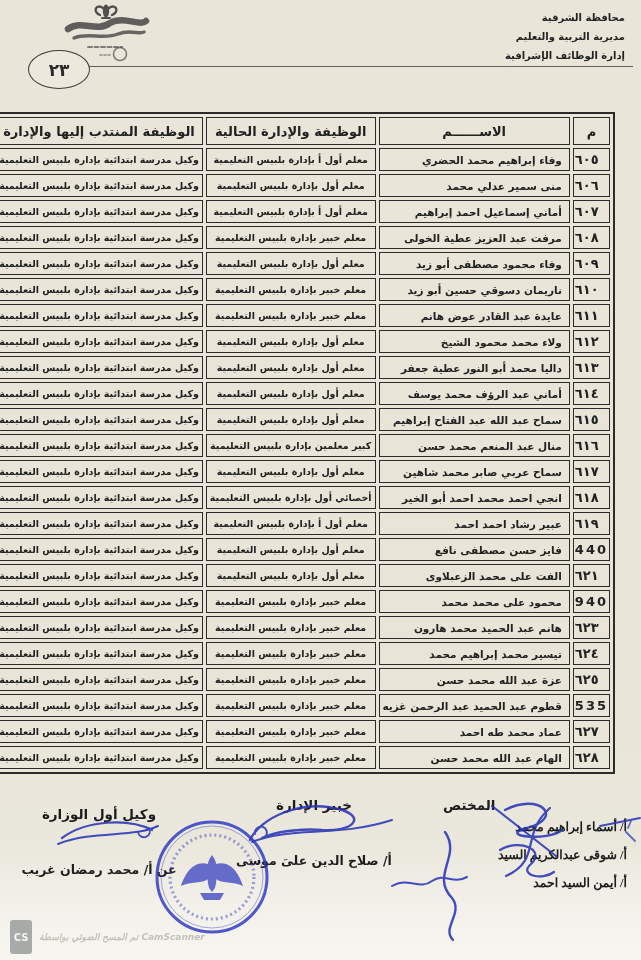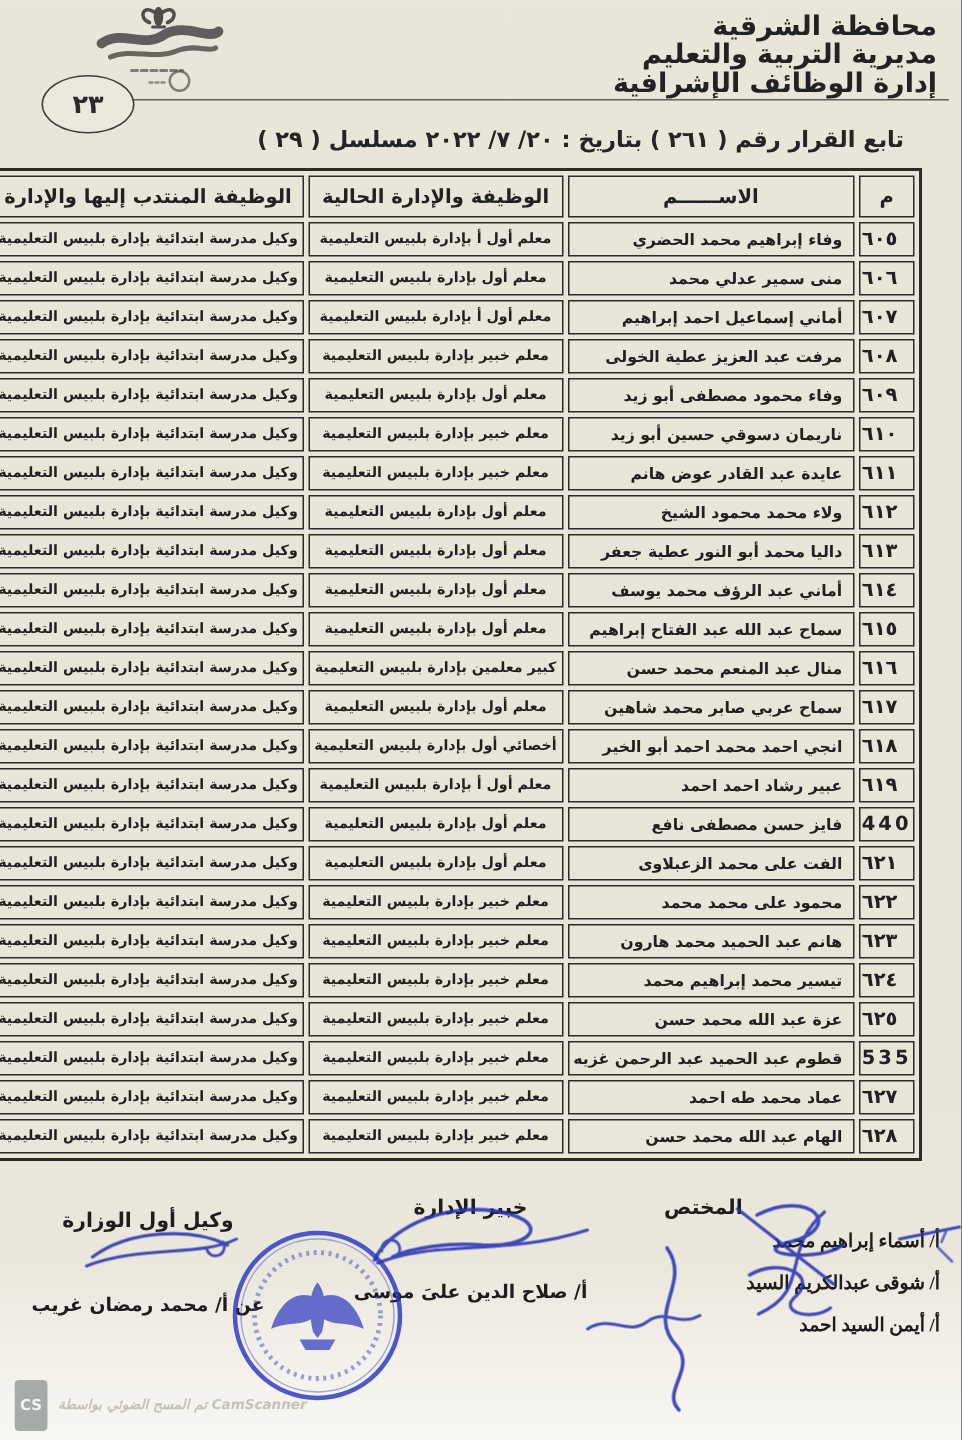--- a/index.html
+++ b/index.html
@@ -4,21 +4,21 @@
 <style>
   html,body{margin:0;padding:0;}
   body{background:#555;font-family:"DejaVu Sans",sans-serif;}
   .paper{
     position:relative;width:641px;height:960px;margin:0 auto;overflow:hidden;
     direction:rtl;color:#1c1c1c;
     background:linear-gradient(180deg,#e9e5d9 0%,#e8e4d7 70%,#eae7dc 88%,#f2f0e9 94%,#f7f6f1 100%);
   }
   
   .gov-header{position:absolute;top:8px;right:16px;text-align:right;font-weight:bold;
-    font-size:18px;line-height:19px;letter-spacing:.2px;color:#222;}
+    font-size:10px;line-height:19px;letter-spacing:.2px;color:#222;}
   .header-rule{position:absolute;top:66px;left:88px;right:8px;height:0;
     border-bottom:1.6px solid #4a4a4a;opacity:.85;}
   .logo{position:absolute;top:2px;left:58px;width:96px;height:64px;opacity:.88;}
   .page-oval{position:absolute;top:50px;left:28px;width:60px;height:37px;
     border:1.7px solid #3d3d3d;border-radius:50%;display:flex;align-items:center;
     justify-content:center;font-size:17px;font-weight:bold;color:#2a2a2a;background:rgba(238,234,224,.6);}
   .decision-title{position:absolute;top:84px;right:38px;font-size:15px;font-weight:bold;
     color:#242424;letter-spacing:.3px;white-space:nowrap;}
   
   .roster-wrap{position:absolute;top:112px;right:26px;left:25px;}
@@ -77,21 +77,20 @@
     <div>محافظة الشرقية</div>
     <div>مديرية التربية والتعليم</div>
     <div>إدارة الوظائف الإشرافية</div>
   </div>
   <div class="header-rule"></div>
 
   <div class="page-oval">
     <span>٢٣</span>
   </div>
 
-  <div class="decision-title">تابع القرار رقم ( ٢٦١ ) بتاريخ : ٢٠/ ٧/ ٢٠٢٢ مسلسل ( ٢٩ )</div>
 
   <div class="roster-wrap">
     <table class="roster">
       <colgroup>
         <col class="c-serial">
           <col class="c-name">
           <col class="c-current">
           <col>
       </colgroup>
       <thead>
@@ -199,21 +198,21 @@
             <td class="job">معلم أول بإدارة بلبيس التعليمية</td>
             <td class="job">وكيل مدرسة ابتدائية بإدارة بلبيس التعليمية</td>
           </tr>
           <tr>
             <td class="serial">٦٢١</td>
             <td class="name">الفت على محمد الزعبلاوى</td>
             <td class="job">معلم أول بإدارة بلبيس التعليمية</td>
             <td class="job">وكيل مدرسة ابتدائية بإدارة بلبيس التعليمية</td>
           </tr>
           <tr>
-            <td class="serial">٦٢٢</td>
+            <td class="serial">940</td>
             <td class="name">محمود على محمد محمد</td>
             <td class="job">معلم خبير بإدارة بلبيس التعليمية</td>
             <td class="job">وكيل مدرسة ابتدائية بإدارة بلبيس التعليمية</td>
           </tr>
           <tr>
             <td class="serial">٦٢٣</td>
             <td class="name">هانم عبد الحميد محمد هارون</td>
             <td class="job">معلم خبير بإدارة بلبيس التعليمية</td>
             <td class="job">وكيل مدرسة ابتدائية بإدارة بلبيس التعليمية</td>
           </tr>

